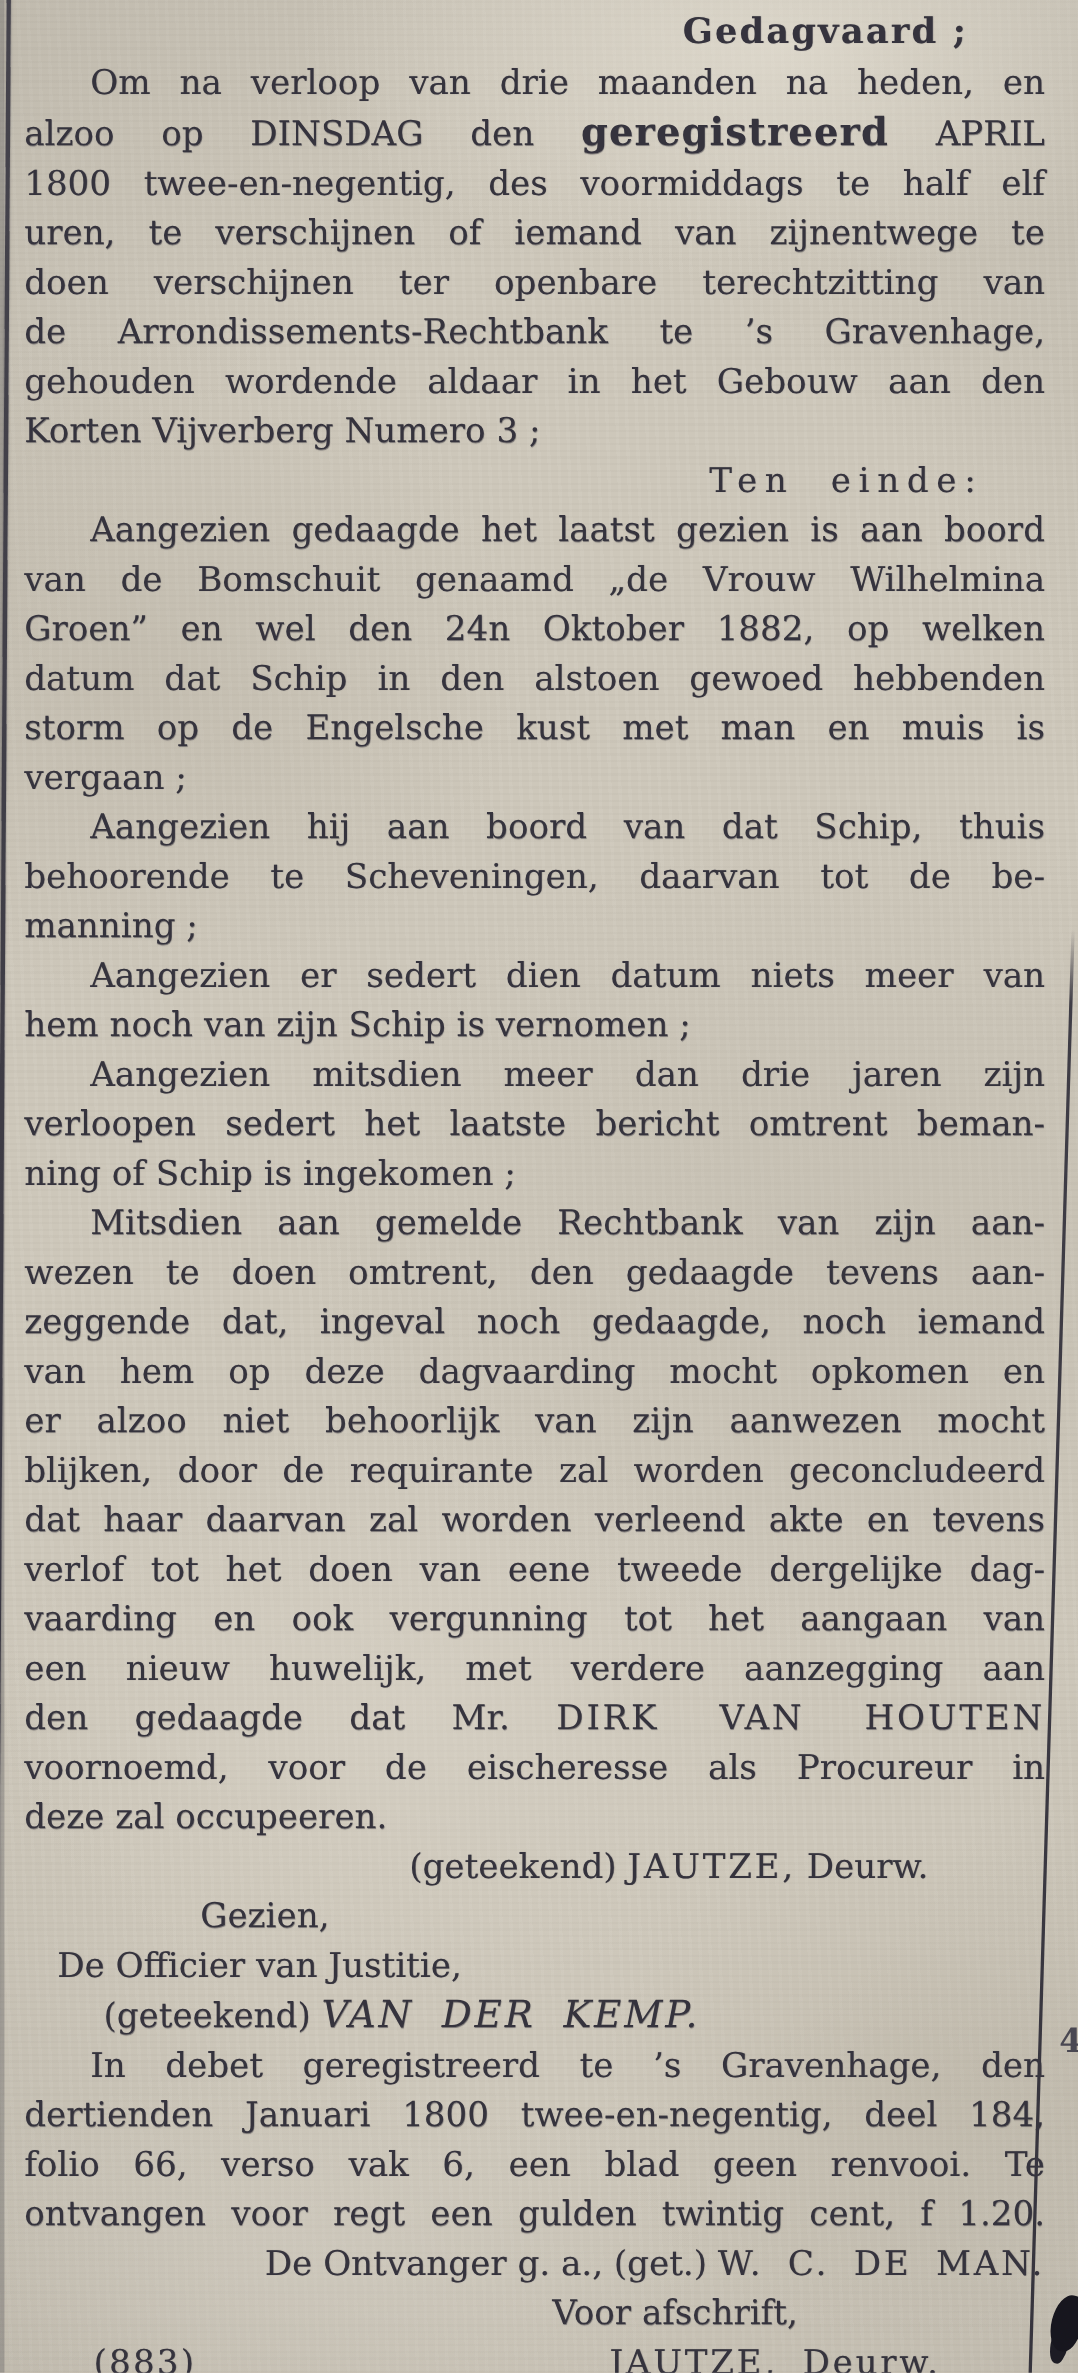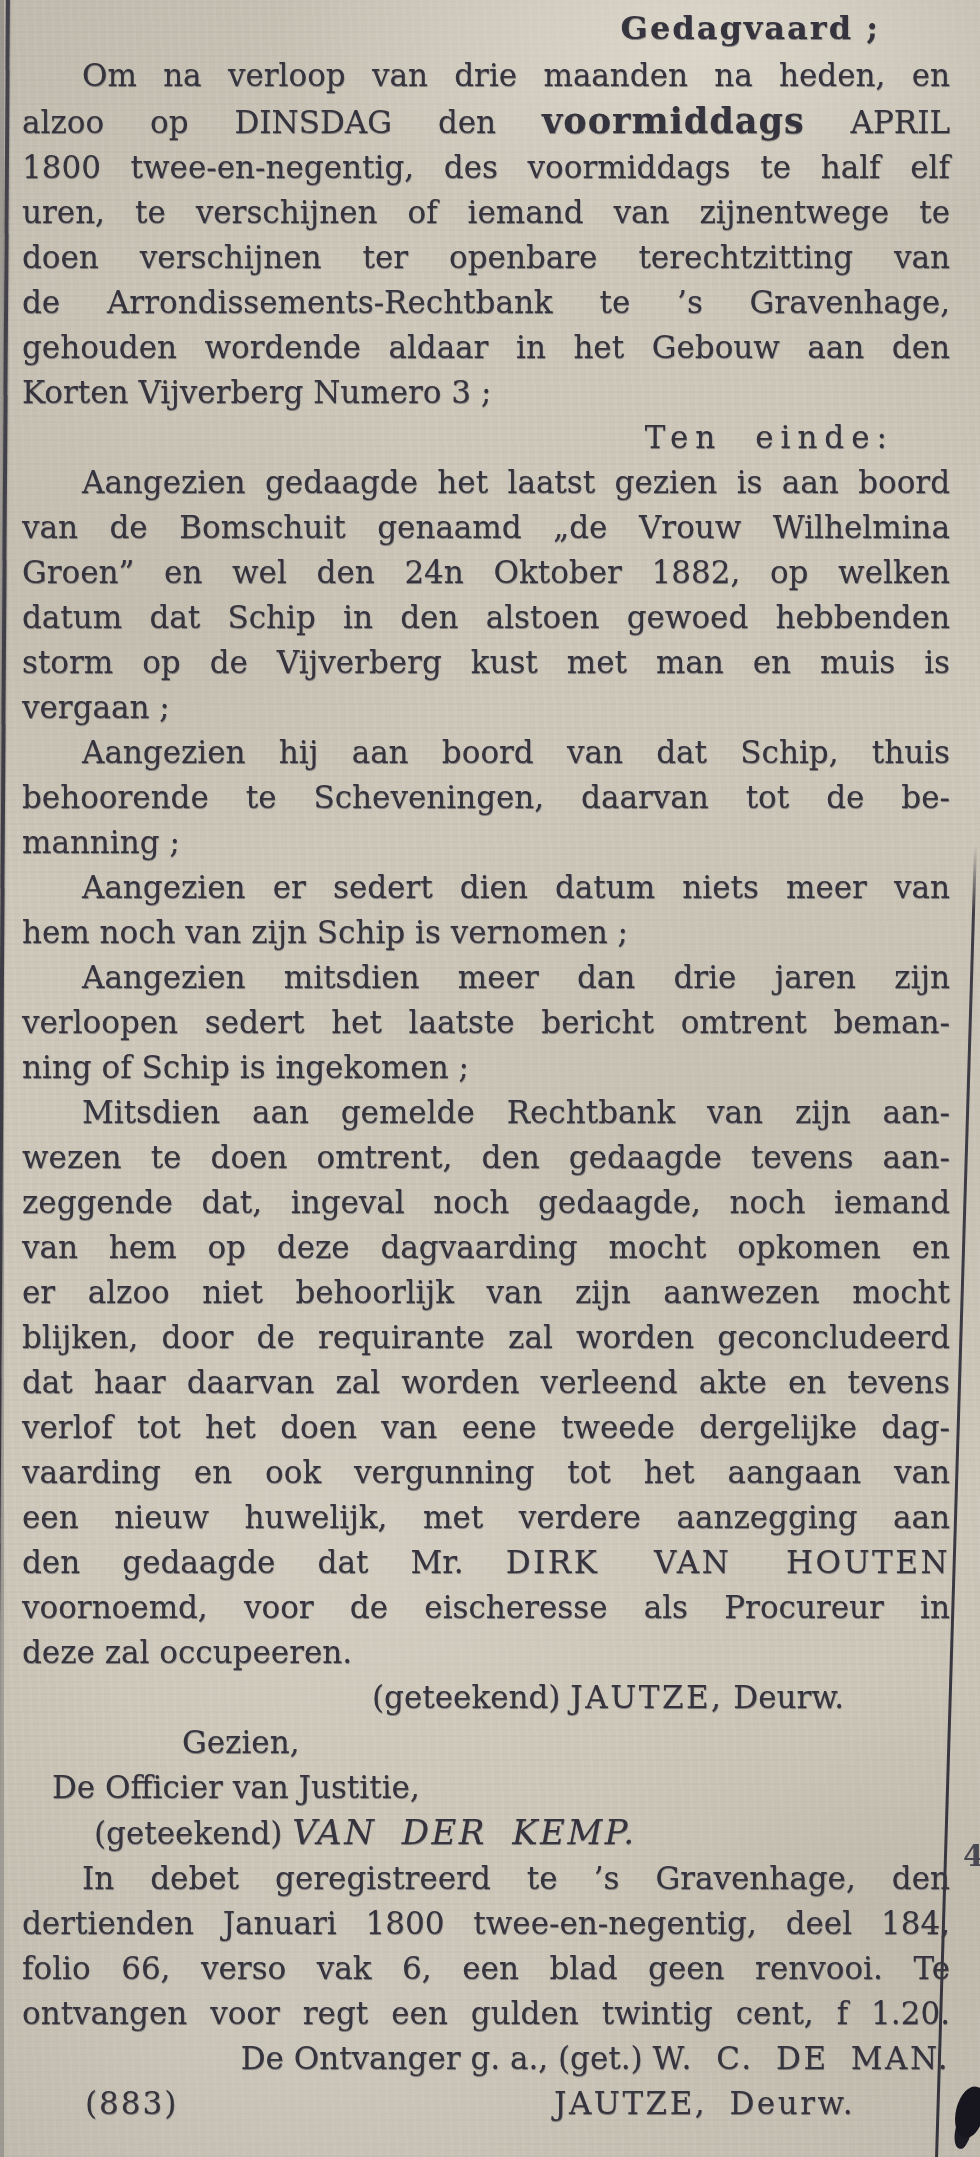--- a/index.html
+++ b/index.html
@@ -76,33 +76,33 @@
     font-size: 30px; color: #4a4852; font-weight: bold;
   }
 </style>
 </head>
 <body>
 
 <div class="paper">
   <div class="column">
       <div class="line a-r title"><span>Gedagvaard ;</span></div>
       <div class="line a-j" style="padding-left: 60px;"><span>Om na verloop van drie maanden na heden, en</span></div>
-      <div class="line a-j"><span>alzoo op DINSDAG den </span><span class="b">voormiddags</span><span> APRIL</span></div>
+      <div class="line a-j"><span>alzoo op DINSDAG den </span><span class="b">geregistreerd</span><span> APRIL</span></div>
       <div class="line a-j"><span>1800 twee-en-negentig, des voormiddags te half elf</span></div>
       <div class="line a-j"><span>uren, te verschijnen of iemand van zijnentwege te</span></div>
       <div class="line a-j"><span>doen verschijnen ter openbare terechtzitting van</span></div>
       <div class="line a-j"><span>de Arrondissements-Rechtbank te ’s Gravenhage,</span></div>
       <div class="line a-j"><span>gehouden wordende aldaar in het Gebouw aan den</span></div>
       <div class="line a-l"><span>Korten Vijverberg Numero 3 ;</span></div>
       <div class="line a-r teneinde"><span>Ten einde:</span></div>
       <div class="line a-j" style="padding-left: 60px;"><span>Aangezien gedaagde het laatst gezien is aan boord</span></div>
       <div class="line a-j"><span>van de Bomschuit genaamd „de Vrouw Wilhelmina</span></div>
       <div class="line a-j"><span>Groen” en wel den 24n Oktober 1882, op welken</span></div>
       <div class="line a-j"><span>datum dat Schip in den alstoen gewoed hebbenden</span></div>
-      <div class="line a-j"><span>storm op de Vijverberg kust met man en muis is</span></div>
+      <div class="line a-j"><span>storm op de Engelsche kust met man en muis is</span></div>
       <div class="line a-l"><span>vergaan ;</span></div>
       <div class="line a-j" style="padding-left: 60px;"><span>Aangezien hij aan boord van dat Schip, thuis</span></div>
       <div class="line a-j"><span>behoorende te Scheveningen, daarvan tot de be-</span></div>
       <div class="line a-l"><span>manning ;</span></div>
       <div class="line a-j" style="padding-left: 60px;"><span>Aangezien er sedert dien datum niets meer van</span></div>
       <div class="line a-l"><span>hem noch van zijn Schip is vernomen ;</span></div>
       <div class="line a-j" style="padding-left: 60px;"><span>Aangezien mitsdien meer dan drie jaren zijn</span></div>
       <div class="line a-j"><span>verloopen sedert het laatste bericht omtrent beman-</span></div>
       <div class="line a-l"><span>ning of Schip is ingekomen ;</span></div>
       <div class="line a-j" style="padding-left: 60px;"><span>Mitsdien aan gemelde Rechtbank van zijn aan-</span></div>
@@ -120,20 +120,21 @@
       <div class="line a-l"><span>deze zal occupeeren.</span></div>
       <div class="line a-l" style="padding-left: 350px;"><span>(geteekend) </span><span class="w">JAUTZE,</span><span> Deurw.</span></div>
       <div class="line a-l" style="padding-left: 160px;"><span>Gezien,</span></div>
       <div class="line a-l" style="padding-left: 30px;"><span>De Officier van Justitie,</span></div>
       <div class="line a-l" style="padding-left: 72px;"><span>(geteekend) </span><span class="wl">VAN DER KEMP.</span></div>
       <div class="line a-j" style="padding-left: 60px;"><span>In debet geregistreerd te ’s Gravenhage, den</span></div>
       <div class="line a-j"><span>dertienden Januari 1800 twee-en-negentig, deel 184,</span></div>
       <div class="line a-j"><span>folio 66, verso vak 6, een blad geen renvooi. Te</span></div>
       <div class="line a-j"><span>ontvangen voor regt een gulden twintig cent, f 1.20.</span></div>
       <div class="line a-l" style="padding-left: 88px; text-align: right;"><span>De Ontvanger g. a., (get.) </span><span class="w">W. C. DE MAN.</span></div>
+      <div class="line a-l" style="padding-left: 480px;"><span>Voor afschrift,</span></div>
       <div class="line a-l" style="padding-left: 63px;"><span class="fn">(883)</span><span class="w">JAUTZE, Deurw.</span></div>
     </div>
   <div class="edge-shade-left"></div>
   <div class="rule rule-left"></div>
   <div class="rule rule-right"></div>
   <div class="ink-blob"></div>
   <div class="edge-digit">4</div>
 </div>
 
 </body></html>

